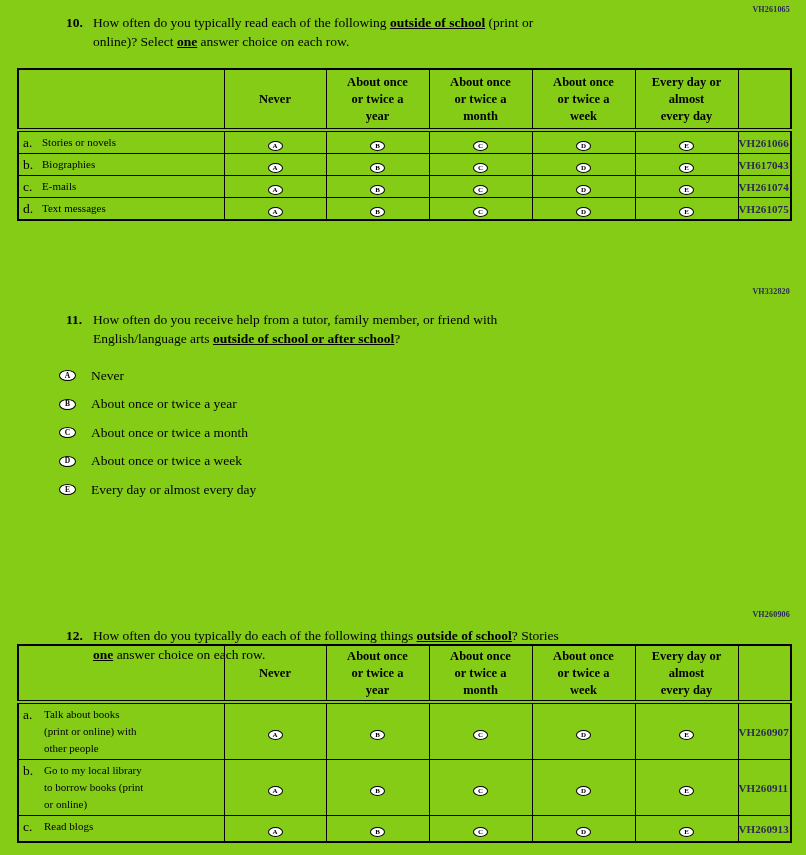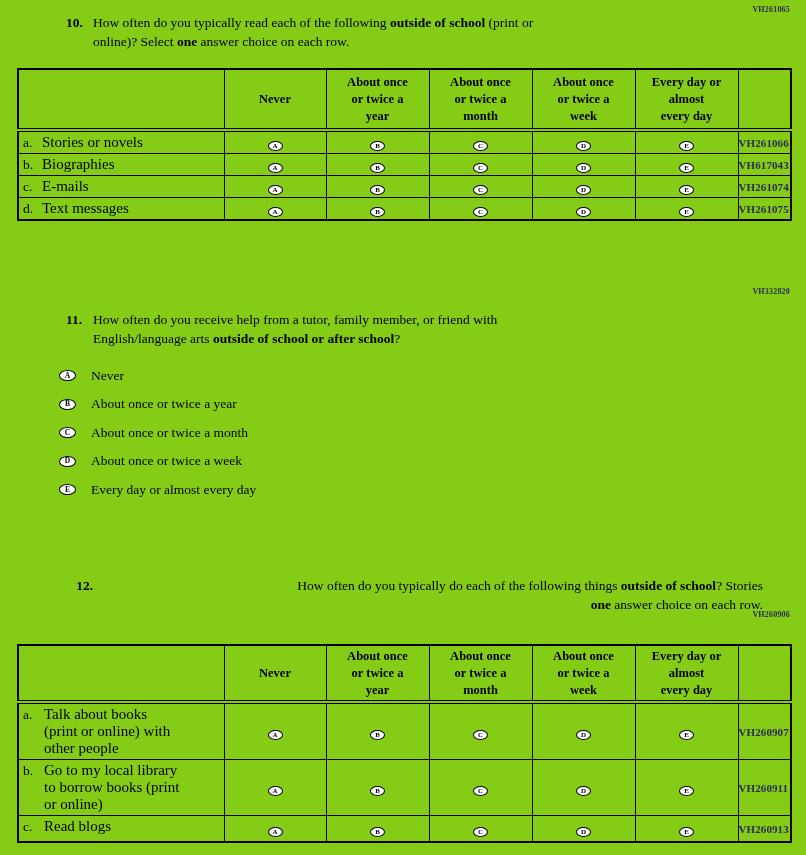--- a/index.html
+++ b/index.html
@@ -17,43 +17,43 @@
     color:var(--code-color,#2b2b52);
   }
   .q10-code{top:5px;}
   .q11-code{top:287px;}
   .q12-code{top:610px;}
 
   
   .prompt{position:absolute;left:33px;display:flex;align-items:flex-start;margin-left:33px;}
   .q10-prompt{top:13px;}
   .q11-prompt{top:310px;}
-  .q12-prompt{top:576px;text-align:right;}
+  .q12-prompt{top:626px;}
   .qnum{font-weight:bold;font-size:13.5px;line-height:19px;width:27px;flex:none;}
   .qtext{font-size:13.5px;line-height:19px;white-space:pre-wrap;width:670px;}
-  .qtext .b{font-weight:bold;}
+  .qtext .b{font-weight:bold;text-decoration:underline;}
 
   
   .qtable{position:absolute;left:17px;}
   .q10-table{top:68px;}
   .q12-table{top:644px;}
   table.resp-table{border-collapse:collapse;table-layout:fixed;border:2px solid #000;}
   table.resp-table th,table.resp-table td{border:1px solid #000;padding:0;}
   table.resp-table thead th{
     border-bottom:4px double #000;
     font-size:12.5px;font-weight:bold;line-height:17px;
     text-align:center;vertical-align:middle;white-space:pre-line;
   }
   .t10 thead th{height:58px;}
   .t12 thead th{height:54px;}
   td.label-cell{vertical-align:top;}
   .label-wrap{display:flex;align-items:flex-start;padding:2px 2px 2px 4px;}
   .row-letter{width:19px;flex:none;font-size:13.5px;line-height:17px;}
   .t12 .row-letter{width:21px;}
-  .row-label{font-size:15px;line-height:17px;white-space:pre-line;}
+  .row-label{font-size:11px;line-height:17px;white-space:pre-line;}
   .t10 td.label-cell .label-wrap{padding-top:2px;}
   .t10 tbody td{height:21px;}
   .t12 tbody td{height:25px;}
   td.opt-cell{text-align:center;vertical-align:middle;}
   td.code-cell{
     font-size:11px;font-weight:bold;color:var(--code-color,#2b2b52);
     vertical-align:middle;text-align:left;padding:0 1px;
     letter-spacing:0.1px;
   }
 

